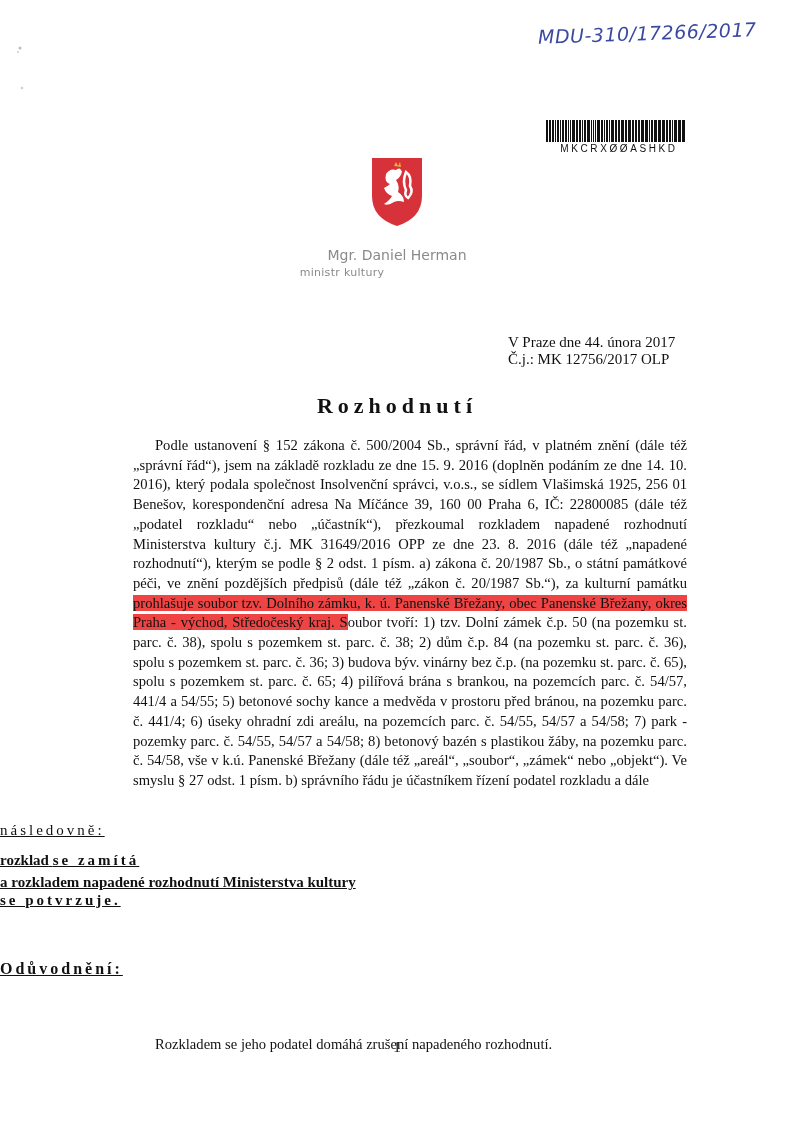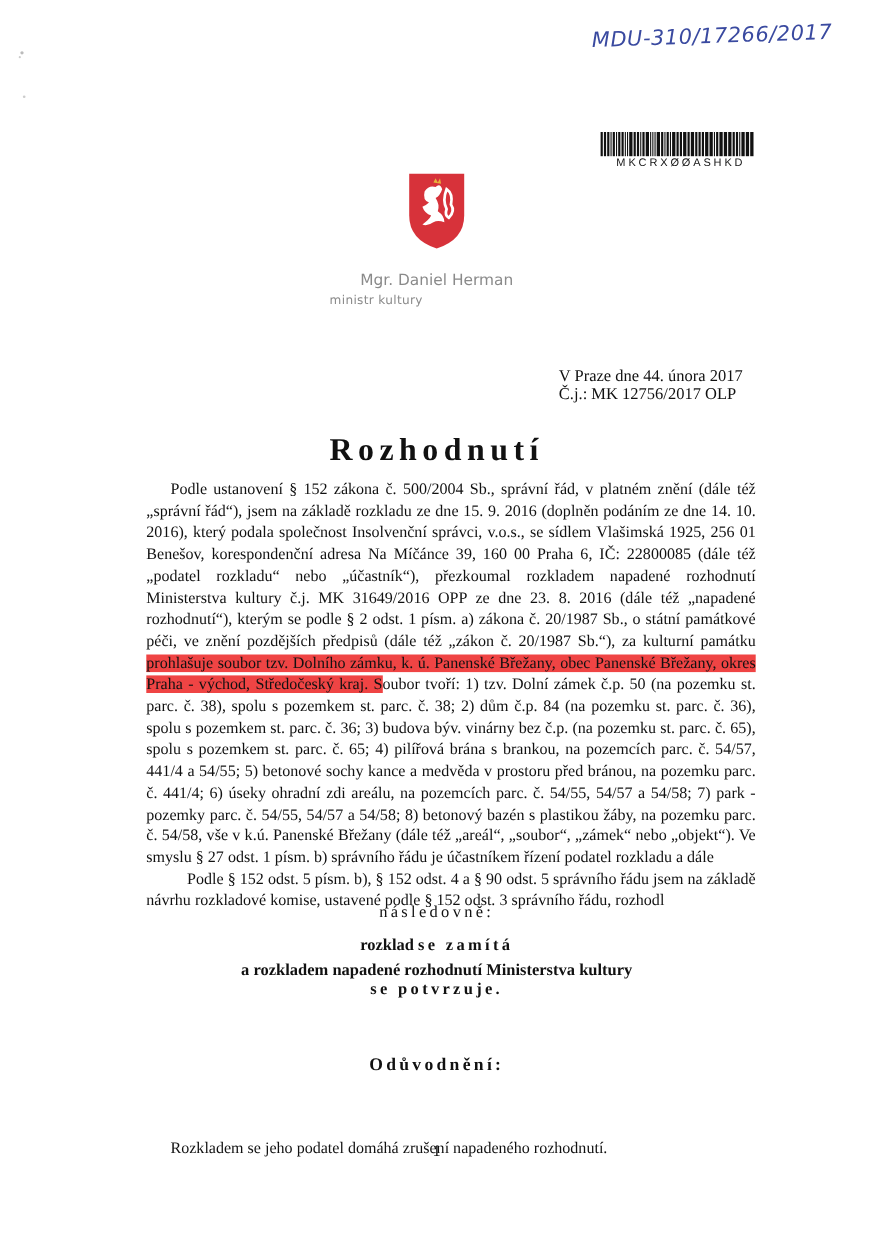--- a/index.html
+++ b/index.html
@@ -6,26 +6,26 @@
   body { width: 794px; height: 1123px; position: relative; overflow: hidden; font-family: "Liberation Serif", serif; color: #111; }
   .handwritten { position: absolute; left: 538px; top: 22px; font-family: "DejaVu Sans", sans-serif; font-style: italic; font-size: 19px; color: #3a4aa0; letter-spacing: 0.5px; transform: rotate(-2deg); }
   .barcode-wrap { position: absolute; left: 546px; top: 120px; width: 146px; }
   .barcode { display: flex; height: 22px; align-items: stretch; }
   .barcode span { display: block; background: #111; margin-right: 1px; }
   .barcode-text { font-family: "Liberation Sans", sans-serif; font-size: 10px; letter-spacing: 2.6px; margin-top: 1px; text-align: center; color: #111; }
   .emblem { position: absolute; left: 370px; top: 156px; width: 54px; height: 72px; }
   .minister-name { position: absolute; left: 0; width: 794px; top: 247px; text-align: center; font-family: "DejaVu Sans", sans-serif; font-size: 14px; color: #8a8a8a; }
   .minister-title { position: absolute; left: 0; width: 684px; top: 266px; text-align: center; font-family: "DejaVu Sans", sans-serif; font-size: 11px; color: #8a8a8a; letter-spacing: 0.3px; }
   .place-date { position: absolute; left: 508px; top: 334px; font-size: 15px; line-height: 17px; }
-  .title { position: absolute; left: 0; width: 794px; top: 393px; text-align: center; font-size: 29px; font-weight: bold; letter-spacing: 5px; }
+  .title { position: absolute; left: 0; width: 794px; top: 393px; text-align: center; font-size: 22px; font-weight: bold; letter-spacing: 5px; }
   .body-text { position: absolute; left: 133px; width: 554px; top: 436px; font-size: 14.6px; line-height: 19.7px; text-align: justify; }
   .body-text p { margin: 0; }
   .indent { text-indent: 22px; }
   .hl { background: #ef4444; }
-  .centered { position: absolute; left: 0; width: 794px; text-align: center; font-size: 15px; }
+  .centered { position: absolute; left: 0; width: 794px; font-size: 15px; text-decoration: underline; }
   .spaced { letter-spacing: 3px; }
   .bold { font-weight: bold; }
   .page-num { position: absolute; left: 0; width: 794px; top: 1039px; text-align: center; font-size: 15px; }
   .specks { position: absolute; left: 14px; top: 40px; width: 12px; height: 60px; }
 </style>
 </head>
 <body>
 
 <div class="specks">
   <svg width="12" height="60">
@@ -101,21 +101,20 @@
 
 <div class="place-date">
   <div>V Praze dne 44. února 2017</div>
   <div>Č.j.: MK 12756/2017 OLP</div>
 </div>
 
 <div class="title">Rozhodnutí</div>
 
 <div class="body-text">
   <p class="indent"><span>Podle ustanovení § 152 zákona č. 500/2004 Sb., správní řád, v platném znění (dále též „správní řád“), jsem na základě rozkladu ze dne 15. 9. 2016 (doplněn podáním ze dne 14. 10. 2016), který podala společnost Insolvenční správci, v.o.s., se sídlem Vlašimská 1925, 256 01 Benešov, korespondenční adresa Na Míčánce 39, 160 00 Praha 6, IČ: 22800085 (dále též „podatel rozkladu“ nebo „účastník“), přezkoumal rozkladem napadené rozhodnutí Ministerstva kultury č.j. MK 31649/2016 OPP ze dne 23. 8. 2016 (dále též „napadené rozhodnutí“), kterým se podle § 2 odst. 1 písm. a) zákona č. 20/1987 Sb., o státní památkové péči, ve znění pozdějších předpisů (dále též „zákon č. 20/1987 Sb.“), za kulturní památku </span><span class="hl">prohlašuje soubor tzv. Dolního zámku, k. ú. Panenské Břežany, obec Panenské Břežany, okres Praha - východ, Středočeský kraj. S</span><span>oubor tvoří: 1) tzv. Dolní zámek č.p. 50 (na pozemku st. parc. č. 38), spolu s pozemkem st. parc. č. 38;  2) dům č.p. 84 (na pozemku st. parc. č. 36), spolu s pozemkem st. parc. č. 36; 3) budova býv. vinárny bez č.p. (na pozemku st. parc. č. 65), spolu s pozemkem st. parc. č. 65; 4) pilířová brána s brankou, na pozemcích parc. č. 54/57, 441/4 a 54/55; 5) betonové sochy kance a medvěda v prostoru před bránou, na pozemku parc. č. 441/4; 6) úseky ohradní zdi areálu, na pozemcích parc. č. 54/55, 54/57 a 54/58; 7) park - pozemky parc. č. 54/55, 54/57 a 54/58; 8) betonový bazén s plastikou žáby, na pozemku parc. č. 54/58, vše v k.ú. Panenské Břežany (dále též „areál“, „soubor“, „zámek“ nebo „objekt“). Ve smyslu § 27 odst. 1 písm. b) správního řádu je účastníkem řízení podatel rozkladu a dále</span></p>
-  <p class="indent" style="text-indent:37px">Podle § 152 odst. 5 písm. b), § 152 odst. 4 a § 90 odst. 5 správního řádu jsem na základě návrhu rozkladové komise, ustavené podle § 152 odst. 3 správního řádu, rozhodl</p>
 </div>
 
 <div class="centered spaced" style="top:822px;">následovně:</div>
 <div class="centered bold" style="top:852px;">
   <span>rozklad</span>
   <span class="spaced">se zamítá</span>
 </div>
 <div class="centered bold" style="top:874px;">a rozkladem napadené rozhodnutí Ministerstva kultury</div>
 <div class="centered bold spaced" style="top:892px;">se potvrzuje.</div>
 

